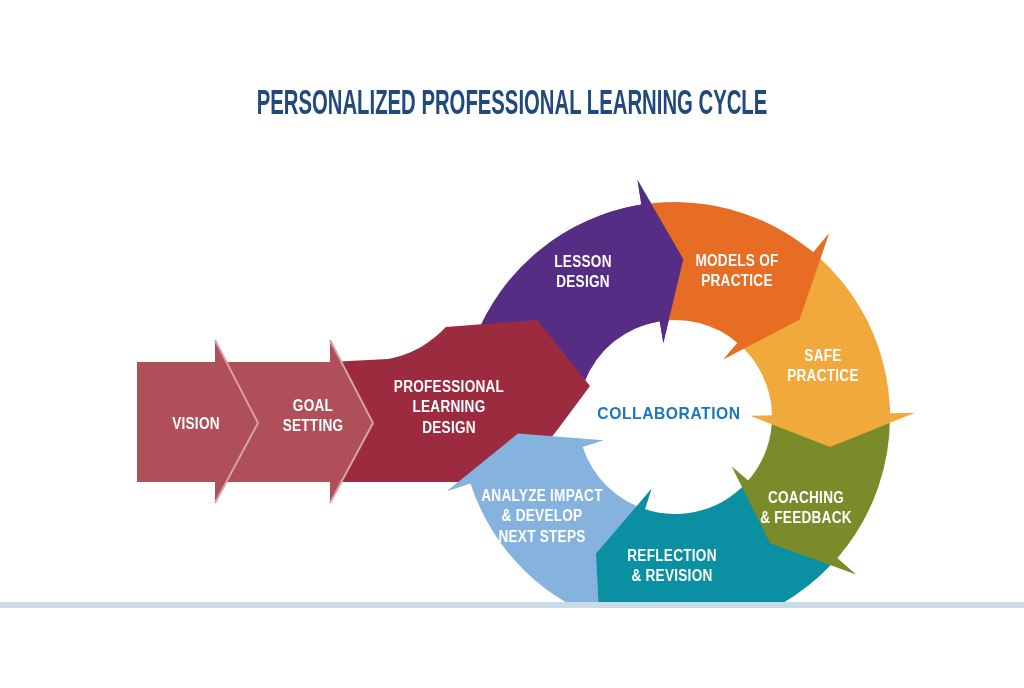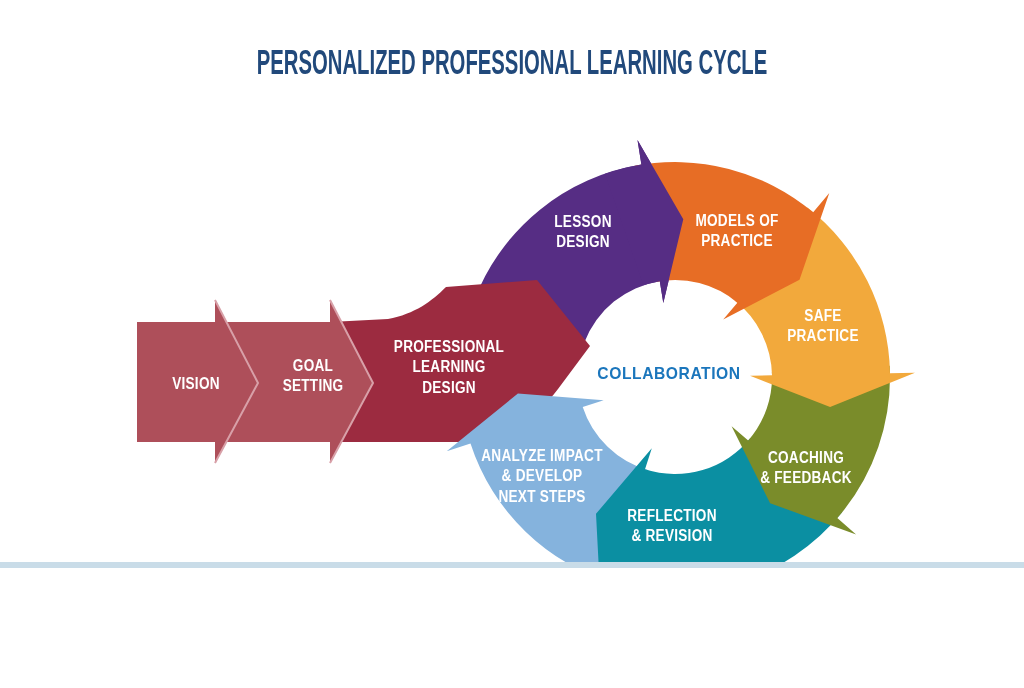--- a/index.html
+++ b/index.html
@@ -1,18 +1,18 @@
 <!DOCTYPE html>
 <html><head>
 <meta charset="utf-8">
 <style>
   html,body{margin:0;padding:0;background:#ffffff;}
   #stage{
     position:relative;width:1024px;height:568px;overflow:hidden;
-    background:#ffffff;font-family:"Liberation Sans",sans-serif;
+    background:#ffffff;font-family:"Liberation Sans",sans-serif;margin-top:40px;
   }
   #ring-svg{position:absolute;left:0;top:0;}
   .title{
     position:absolute;left:0;top:44px;width:100%;text-align:center;
     font-weight:bold;font-size:35px;line-height:1;letter-spacing:0px;
     transform:scaleX(0.58);transform-origin:50% 50%;
   }
   .lbl{
     position:absolute;color:#ffffff;font-weight:bold;font-size:16px;
     line-height:1.28;text-align:center;white-space:pre-line;

